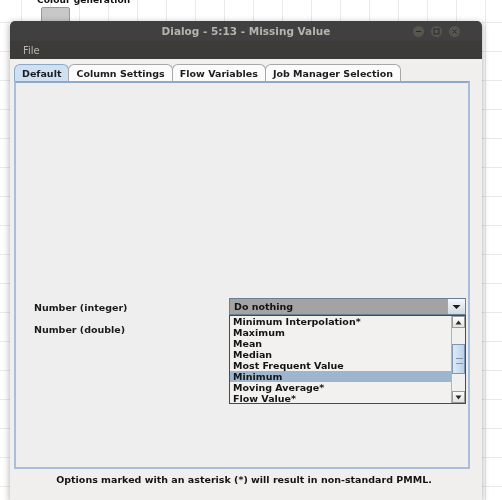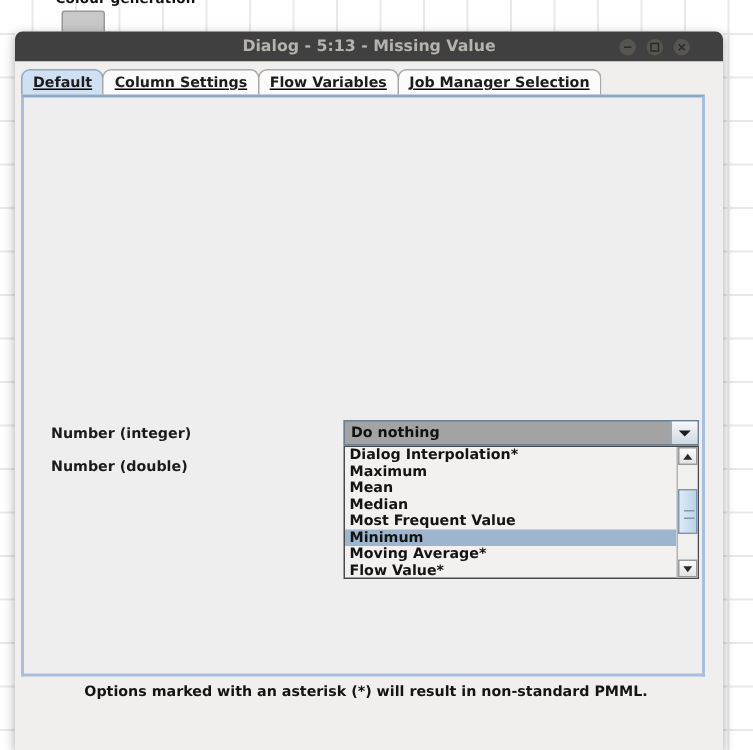--- a/index.html
+++ b/index.html
@@ -91,21 +91,20 @@
     position: relative;
     height: calc(479px - 20px - 18px);
     background: #f0efee;
   }
 
   
   #tabstrip {
     position: absolute; left: 4px; top: 5px;
     display: flex; align-items: center;
     height: 18px;
-    text-decoration: underline;
   }
   .tab {
     font-size: 9.5px; font-weight: bold; color: #1c1c1c;
     padding: 3px 7px 3px 7px;
     background: #fbfbfb;
     border: 1px solid #a8a8a8;
     border-bottom: none;
     border-top-left-radius: 6px;
     border-top-right-radius: 6px;
     margin-right: -1px;
@@ -238,20 +237,23 @@
         <rect x="1" y="1" width="5" height="5" fill="none" stroke="#2b2a27" stroke-width="1"></rect>
       </svg>
     </div>
     <div class="win-btn" id="btn-close">
       <svg width="7" height="7" viewBox="0 0 7 7">
         <path d="M1.5 1.5 L5.5 5.5 M5.5 1.5 L1.5 5.5" stroke="#2b2a27" stroke-width="1"></path>
       </svg>
     </div>
   </div>
 
+  <div id="menubar">
+    <div id="menu-file">File</div>
+  </div>
 
   <div id="dialog-body">
 
     <div id="tabstrip">
       <div class="tab selected">Default</div>
       <div class="tab">Column Settings</div>
       <div class="tab">Flow Variables</div>
       <div class="tab">Job Manager Selection</div>
     </div>
 
@@ -264,21 +266,21 @@
       <div id="combo-value">Do nothing</div>
       <div id="combo-arrow">
         <svg width="9" height="6" viewBox="0 0 9 6">
           <path d="M0.5 1 L4.5 5 L8.5 1 Z" fill="#1c1c1c"></path>
         </svg>
       </div>
     </div>
 
     <div id="dropdown">
       <div id="dropdown-list">
-        <div class="dd-item">Dialog Interpolation*</div>
+        <div class="dd-item">Minimum Interpolation*</div>
         <div class="dd-item">Maximum</div>
         <div class="dd-item">Mean</div>
         <div class="dd-item">Median</div>
         <div class="dd-item">Most Frequent Value</div>
         <div class="dd-item selected">Minimum</div>
         <div class="dd-item">Moving Average*</div>
         <div class="dd-item">Flow Value*</div>
       </div>
 
       <div id="dd-scrollbar">

